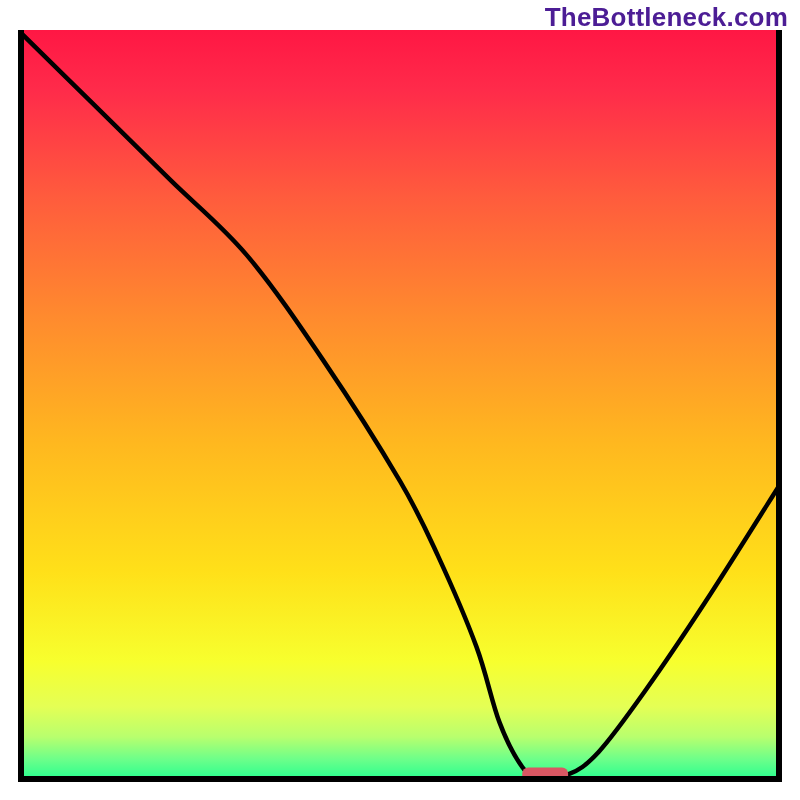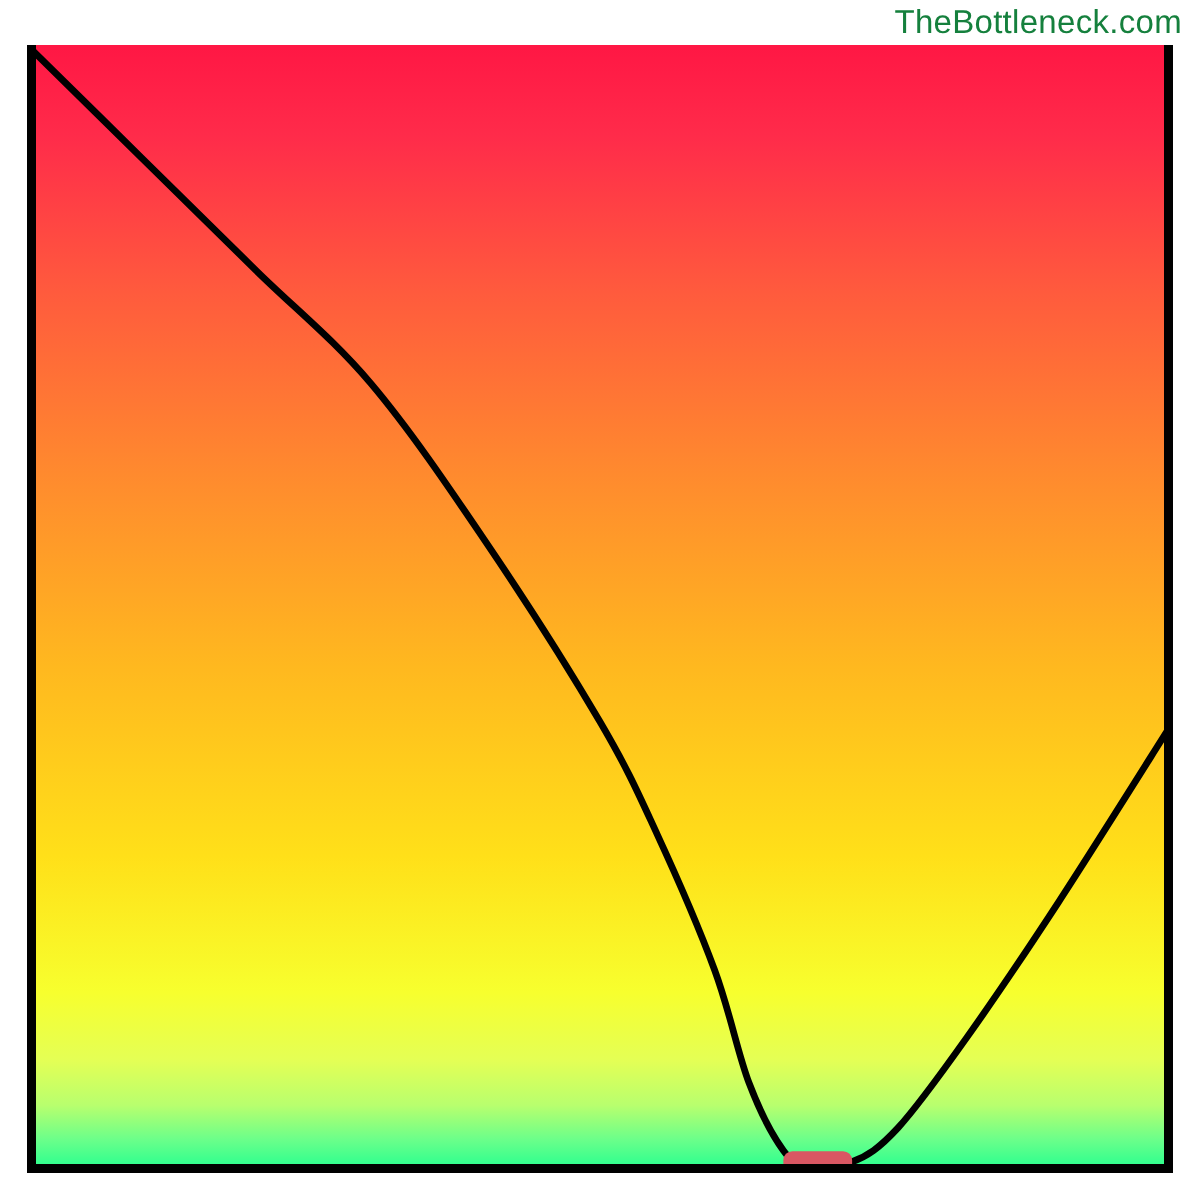--- a/index.html
+++ b/index.html
@@ -12,23 +12,23 @@
   }
   .canvas {
     position: relative;
     width: 800px;
     height: 800px;
   }
   .watermark {
     position: absolute;
     top: 2px;
     right: 12px;
-    font-size: 22px;
-    color: #15803d;
-    font-weight: 400;
+    font-size: 26px;
+    color: #4c1d95;
+    font-weight: 700;
     letter-spacing: 0.2px;
   }
   .plot-frame {
     position: absolute;
     left: 18px;
     top: 30px;
     width: 764px;
     height: 752px;
     border-left: 6px solid #000;
     border-right: 6px solid #000;

